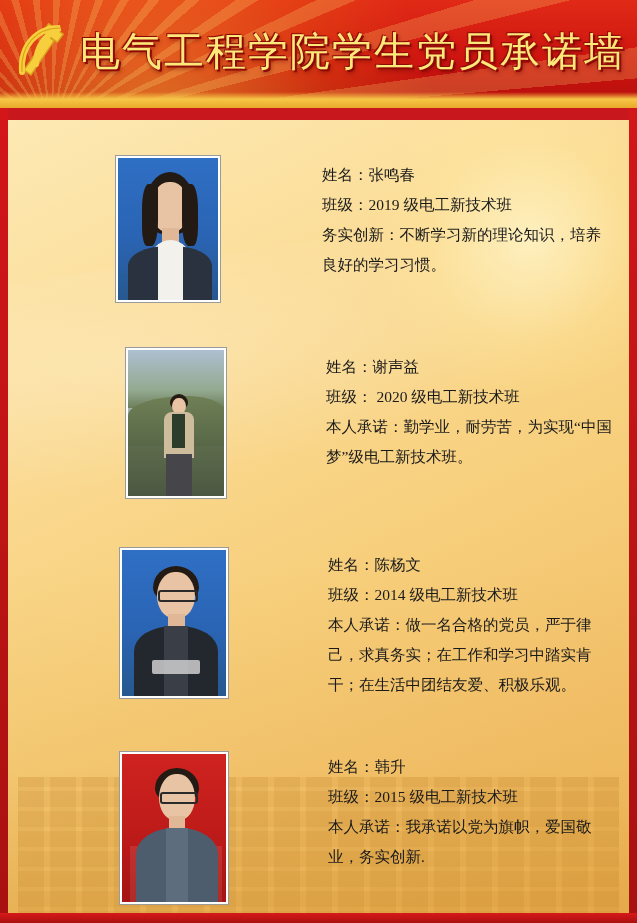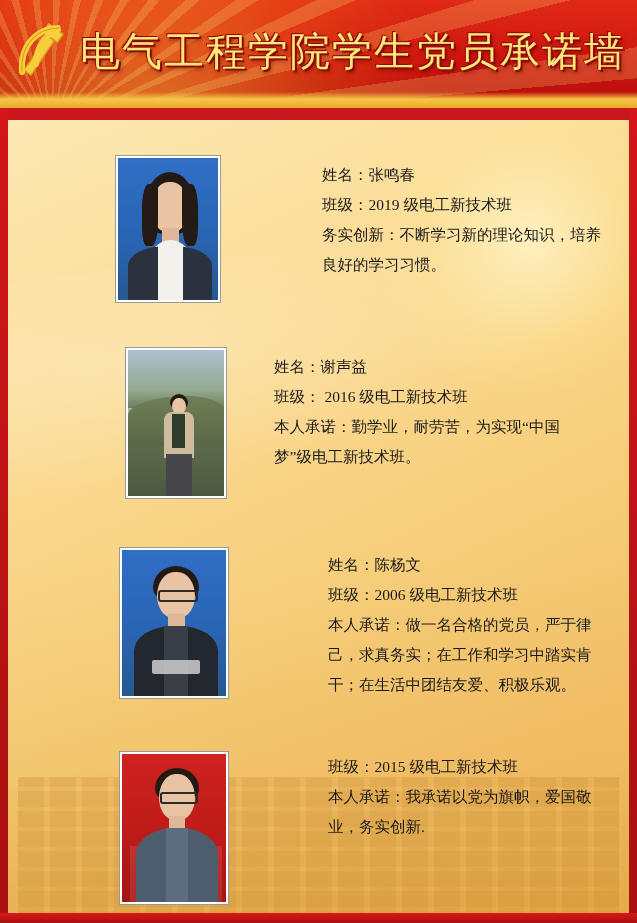--- a/index.html
+++ b/index.html
@@ -250,58 +250,59 @@
         <div class="bg p-out"></div>
         <div style="position:absolute;left:0;top:0;width:100px;height:58px;background:linear-gradient(180deg,#aebfd0 0%,#93a98f 70%,#6d7f5c 100%);"></div>
         <div style="position:absolute;left:0;top:46px;width:100px;height:50px;background:linear-gradient(180deg,#6f7f55 0%,#586747 100%);border-radius:60% 40% 0 0 / 40% 40% 0 0;"></div>
         <div style="position:absolute;left:0;top:96px;width:100px;height:54px;background:linear-gradient(180deg,#5d6b4c 0%,#4a5640 100%);"></div>
         <div class="hair" style="left:42px; top:44px; width:18px; height:15px;"></div>
         <div class="head" style="left:44px; top:48px; width:14px; height:16px;"></div>
         <div style="position:absolute;left:36px;top:62px;width:30px;height:46px;background:#cdbd9c;border-radius:8px 8px 0 0;"></div>
         <div style="position:absolute;left:44px;top:64px;width:13px;height:34px;background:#2e3c2c;"></div>
         <div style="position:absolute;left:38px;top:104px;width:26px;height:46px;background:#46464a;"></div>
       </div>
-      <div class="txt" style="width:290px; margin-left:48px; padding-top:4px;">
+      <div class="txt" style="width:290px; margin-left:100px; padding-top:4px;">
         <p>姓名：谢声益</p>
-        <p>班级： 2016 级电工新技术班</p>
+        <p>班级： 2020 级电工新技术班</p>
         <p>本人承诺：勤学业，耐劳苦，为实现“中国梦”级电工新技术班。</p>
       </div>
     </div>
 
     <div class="entry" style="left:112px; top:426px;align-items:center;">
       <div class="photo" style="width:108px;height:150px;">
         <div class="bg p-blue"></div>
         <div class="hair" style="left:31px; top:16px; width:46px; height:36px;"></div>
         <div class="head" style="left:35px; top:22px; width:38px; height:46px;"></div>
         <div class="glasses" style="left:36px; top:40px; width:36px; height:8px; border:2px solid #2a2a2a; border-radius:3px;"></div>
         <div class="neck" style="left:46px; top:64px; width:17px; height:14px;"></div>
         <div class="body-w" style="left:12px; top:76px; width:84px; height:74px; background:#23272e;"></div>
         <div style="position:absolute;left:42px;top:76px;width:24px;height:74px;background:#3a3f47;"></div>
         <div style="position:absolute;left:30px;top:110px;width:48px;height:14px;background:#cfcfcf;opacity:.85;border-radius:2px;"></div>
       </div>
       <div class="txt" style="width:290px; margin-left:100px; padding-top:4px;">
         <p>姓名：陈杨文</p>
-        <p>班级：2006 级电工新技术班</p>
+        <p>班级：2014 级电工新技术班</p>
         <p>本人承诺：做一名合格的党员，严于律己，求真务实；在工作和学习中踏实肯干；在生活中团结友爱、积极乐观。</p>
       </div>
     </div>
 
     <div class="entry" style="left:112px; top:632px;">
       <div class="photo" style="width:108px;height:152px;">
         <div class="bg p-red"></div>
         <div style="position:absolute;left:8px;top:92px;width:92px;height:60px;background:rgba(255,255,255,.10);"></div>
         <div style="position:absolute;left:18px;top:104px;width:72px;height:30px;background:rgba(255,235,180,.18);border-radius:3px;"></div>
         <div class="hair" style="left:33px; top:14px; width:44px; height:34px;"></div>
         <div class="head" style="left:37px; top:20px; width:36px; height:46px;"></div>
         <div class="glasses" style="left:38px; top:38px; width:34px; height:8px; border:2px solid #2a2a2a; border-radius:3px;"></div>
         <div class="neck" style="left:47px; top:62px; width:16px; height:14px;"></div>
         <div class="body-w" style="left:14px; top:74px; width:82px; height:78px; background:#4e5d6d;"></div>
         <div style="position:absolute;left:44px;top:74px;width:22px;height:78px;background:#5d6d7e;"></div>
       </div>
       <div class="txt" style="width:290px; margin-left:100px; padding-top:0px;">
+        <p>姓名：韩升</p>
         <p>班级：2015 级电工新技术班</p>
         <p>本人承诺：我承诺以党为旗帜，爱国敬业，务实创新.</p>
       </div>
     </div>
 
   </div>
 
   <div class="side-l"></div>
   <div class="side-r"></div>
   <div class="footer"></div>

